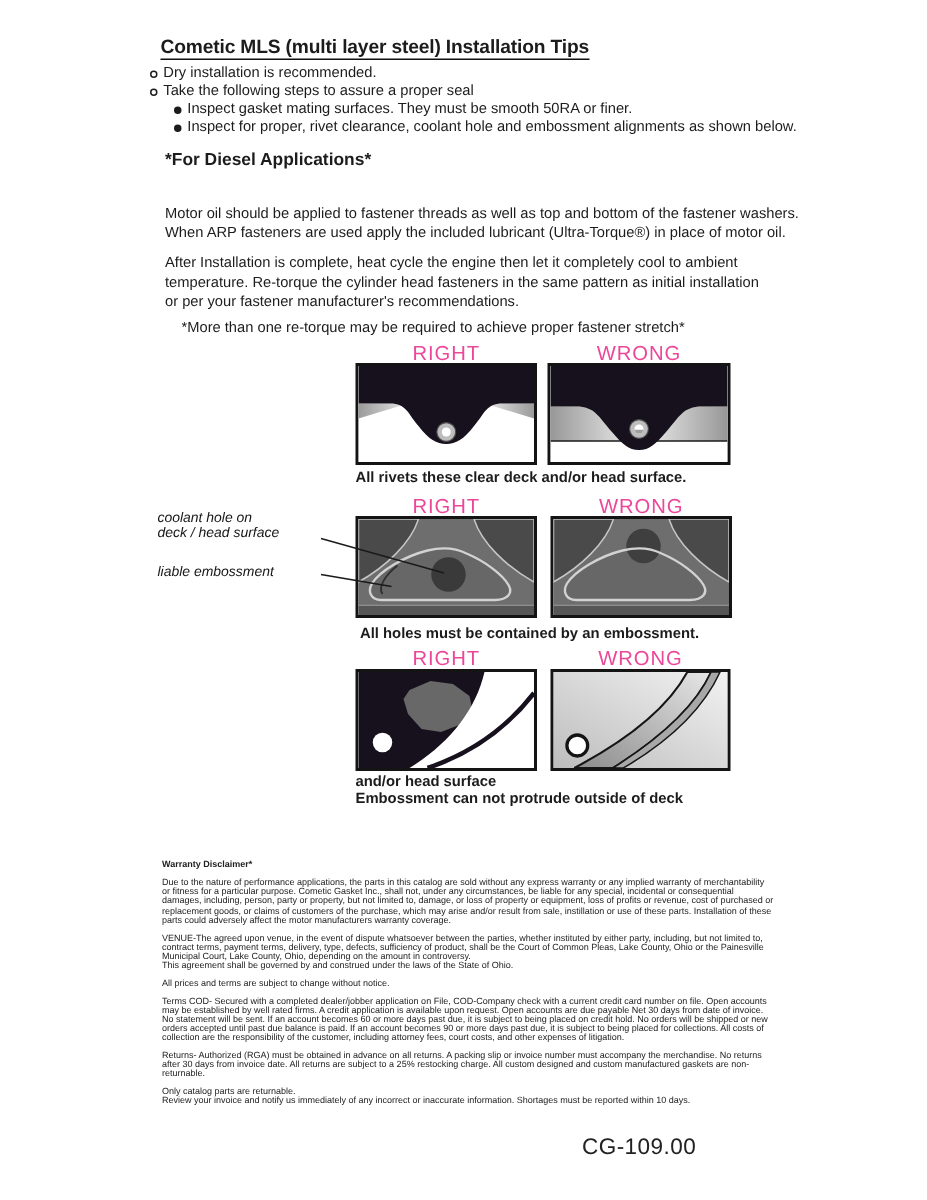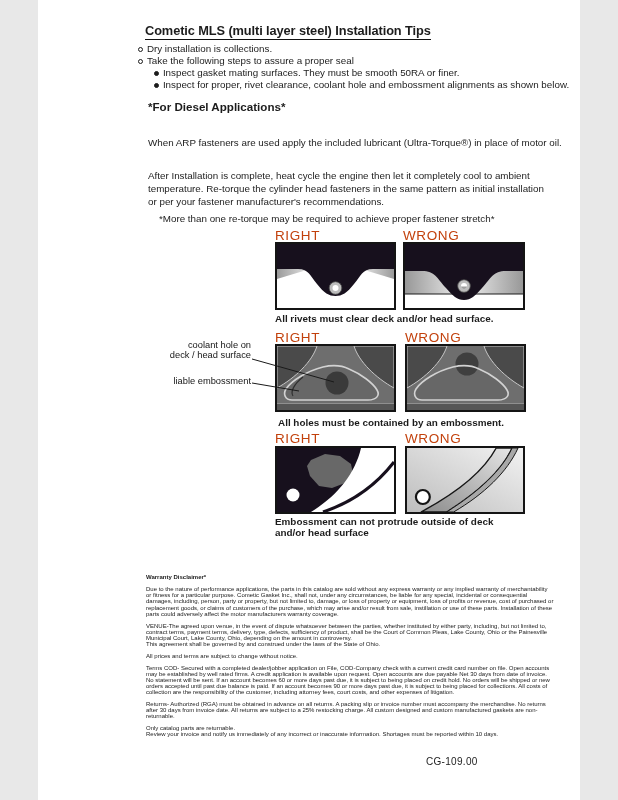--- a/index.html
+++ b/index.html
@@ -1,74 +1,75 @@
 <!DOCTYPE html>
 <html><head>
 <meta charset="utf-8">
 <style>
   html,body{margin:0;padding:0;background:#e8e8e8;}
   .page{
-    position:relative;width:542px;height:800px;background:#ffffff;
+    position:relative;width:618px;height:800px;background:#ffffff;
     font-family:"Liberation Sans","DejaVu Sans",sans-serif;color:#1c1c1c;
     overflow:hidden;margin:0 auto;
   }
   .abs{position:absolute;}
   .doc-title{
     left:107px;top:23px;font-size:12.8px;font-weight:bold;letter-spacing:-.1px;
     border-bottom:1.5px solid #111;padding-bottom:1px;white-space:nowrap;
   }
   .bullets{left:100px;top:43px;font-size:9.8px;line-height:12px;}
   .bullet-row{display:flex;align-items:flex-start;white-space:nowrap;height:12px;}
   .bullet-row.sub{margin-left:16px;}
   .marker{flex:0 0 auto;width:3.4px;height:3.4px;border-radius:50%;margin:3.6px 3.5px 0 0;}
   .marker.hollow{border:1px solid #1c1c1c;}
   .marker.filled{background:#1c1c1c;border:1px solid #1c1c1c;}
   .diesel-heading{left:110px;top:100px;font-size:11.6px;font-weight:bold;}
   .body-par{left:110px;font-size:9.8px;line-height:13px;}
   .body-par div{white-space:nowrap;}
-  .fig-label{font-size:13.5px;letter-spacing:.6px;text-align:left;color:#c2410c;}
+  .fig-label{font-size:13.5px;letter-spacing:.6px;text-align:center;color:#ec4899;}
   .fig-caption{font-size:9.9px;font-weight:bold;line-height:11px;white-space:nowrap;}
   .panel{box-sizing:border-box;border:2px solid #141414;background:#fff;z-index:1;}
   .panel svg{display:block;width:100%;height:100%;}
-  .annot{font-size:9.3px;line-height:9.8px;text-align:right;color:#161616;}
+  .annot{font-size:9.3px;line-height:9.8px;text-align:left;color:#161616;font-style:italic;}
   .leader-overlay{z-index:2;pointer-events:none;}
   .disclaimer{left:108px;top:574px;width:408px;font-size:6px;line-height:6.15px;color:#222;}
   .disclaimer .dh{font-weight:bold;margin:0 0 6px 0;}
   .disclaimer p{margin:0 0 5.6px 0;}
   .disclaimer p.tight{margin-bottom:0;}
-  .page-number{left:388px;top:756px;font-size:10px;letter-spacing:.3px;color:#222;white-space:nowrap;}
+  .page-number{left:388px;top:756px;font-size:15px;letter-spacing:.3px;color:#222;white-space:nowrap;}
 </style>
 </head>
 <body>
 
 <div class="page">
 
   <div class="abs doc-title">Cometic MLS (multi layer steel) Installation Tips</div>
 
   <div class="abs bullets">
     <div class="bullet-row">
       <span class="marker hollow"></span>
-      <span>Dry installation is collections.</span>
+      <span>Dry installation is recommended.</span>
     </div>
     <div class="bullet-row">
       <span class="marker hollow"></span>
       <span>Take the following steps to assure a proper seal</span>
     </div>
     <div class="bullet-row sub">
       <span class="marker filled"></span>
       <span>Inspect gasket mating surfaces.  They must be smooth 50RA or finer.</span>
     </div>
     <div class="bullet-row sub">
       <span class="marker filled"></span>
       <span>Inspect for proper, rivet clearance, coolant hole and embossment alignments as shown below.</span>
     </div>
   </div>
 
   <div class="abs diesel-heading">*For Diesel Applications*</div>
   <div class="abs body-par" style="top:136px;">
+    <div>Motor oil should be applied to fastener threads as well as top and bottom of the fastener washers.</div>
     <div>When ARP fasteners are used apply the included lubricant (Ultra-Torque®) in place of motor oil.</div>
   </div>
   <div class="abs body-par" style="top:169px;">
     <div>After Installation is complete, heat cycle the engine then let it completely cool to ambient</div>
     <div>temperature. Re-torque the cylinder head fasteners in the same pattern as initial installation</div>
     <div>or per your fastener manufacturer's recommendations.</div>
   </div>
   <div class="abs body-par" style="top:212px;margin-left:11px;">
     <div>*More than one re-torque may be required to achieve proper fastener stretch*</div>
   </div>
@@ -112,21 +113,21 @@
       <rect width="118" height="64" fill="#ffffff"></rect>
       <rect y="27" width="118" height="23" fill="url(#deckg)"></rect>
       <line x1="0" y1="50" x2="118" y2="50" stroke="#1a1a1a" stroke-width="1"></line>
       <path d="M0,0 H118 V27 H101 C88,27 86,34 77,44 C70,52 66,56 59,56 C52,56 48,52 41,44 C32,34 30,27 17,27 H0 Z" fill="#17101d"></path>
       <circle cx="59" cy="42" r="6.3" fill="#bdbdbd" stroke="#4a4a4a" stroke-width="0.8"></circle>
       <circle cx="59" cy="42" r="3" fill="#ffffff"></circle>
       <rect x="54" y="42.5" width="10" height="8" fill="#9e9e9e" clip-path="url(#rivclip)"></rect>
     </svg>
   </div>
 
-  <div class="abs fig-caption" style="left:237px;top:313px;">All rivets must clear deck and/or head surface.</div>
+  <div class="abs fig-caption" style="left:237px;top:313px;">All rivets these clear deck and/or head surface.</div>
 
   <div class="abs fig-label" style="left:237px;top:330px;width:121px;">RIGHT</div>
   <div class="abs fig-label" style="left:367px;top:330px;width:121px;">WRONG</div>
 
   <div class="abs annot" style="left:105px;top:341px;width:108px;">
     <div>coolant hole on</div>
     <div>deck / head surface</div>
   </div>
   <div class="abs annot" style="left:105px;top:377px;width:108px;">liable embossment</div>
 
@@ -189,22 +190,22 @@
         </linearGradient>
       </defs>
       <rect width="117" height="64" fill="url(#lgw)"></rect>
       <path d="M90,0 C78,22 52,44 14,64 L40,64 C72,44 96,22 106,0 Z" fill="url(#bandg)" stroke="#161616" stroke-width="1.4"></path>
       <path d="M106,0 C96,22 72,44 40,64 L47,64 C78,46 101,24 112,0 Z" fill="#a8a8a8" stroke="#161616" stroke-width="1"></path>
       <circle cx="16" cy="49" r="7" fill="#ffffff" stroke="#141414" stroke-width="2.2"></circle>
     </svg>
   </div>
 
   <div class="abs fig-caption" style="left:237px;top:516px;">
+    <div>and/or head surface</div>
     <div>Embossment can not protrude outside of deck</div>
-    <div>and/or head surface</div>
   </div>
 
   <div class="abs disclaimer">
     <div class="dh">Warranty Disclaimer*</div>
     <p>Due to the nature of performance applications, the parts in this catalog are sold without any express warranty or any implied warranty of merchantability or fitness for a particular purpose.  Cometic Gasket Inc., shall not, under any circumstances, be liable for any special, incidental or consequential damages, including, person, party or property, but not limited to, damage, or loss of property or equipment, loss of profits or revenue, cost of purchased or replacement goods, or claims of customers of the purchase, which may arise and/or result from sale, instillation or use of these parts.  Installation of these parts could adversely affect the motor manufacturers warranty coverage.</p>
     <p class="tight">VENUE-The agreed upon venue, in the event of dispute whatsoever between the parties, whether instituted by either party, including, but not limited to, contract terms, payment terms, delivery, type, defects, sufficiency of product, shall be the Court of Common Pleas, Lake County, Ohio or the Painesville Municipal Court, Lake County, Ohio, depending on the amount in controversy.</p>
     <p>This agreement shall be governed by and construed under the laws of the State of Ohio.</p>
     <p>All prices and terms are subject to change without notice.</p>
     <p>Terms COD- Secured with a completed dealer/jobber application on File, COD-Company check with a current credit card number on file.  Open accounts may be established by well rated firms.  A credit application is available upon request.  Open accounts are due payable Net 30 days from date of invoice.  No statement will be sent.  If an account becomes 60 or more days past due, it is subject to being placed on credit hold.  No orders will be shipped or new orders accepted until past due balance is paid.  If an account becomes 90 or more days past due, it is subject to being placed for collections.  All costs of collection are the responsibility of the customer, including attorney fees, court costs, and other expenses of litigation.</p>
     <p>Returns- Authorized (RGA) must be obtained in advance on all returns.  A packing slip or invoice number must accompany the merchandise.  No returns after 30 days from invoice date.  All returns are subject to a 25% restocking charge.  All custom designed and custom manufactured gaskets are non-returnable.</p>

